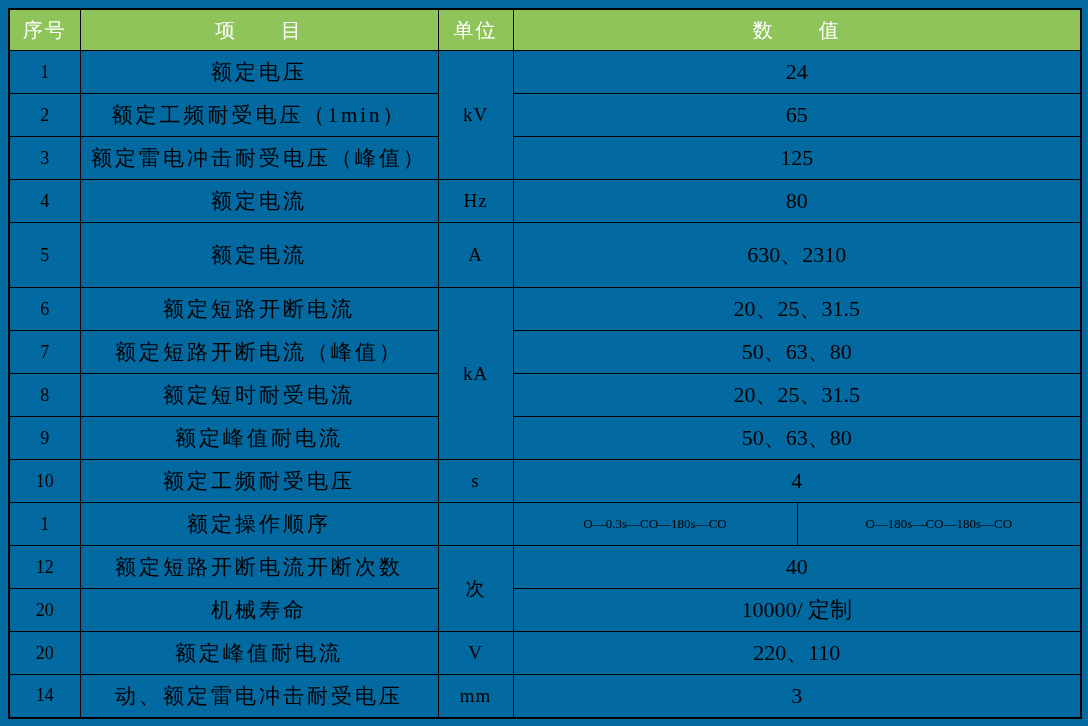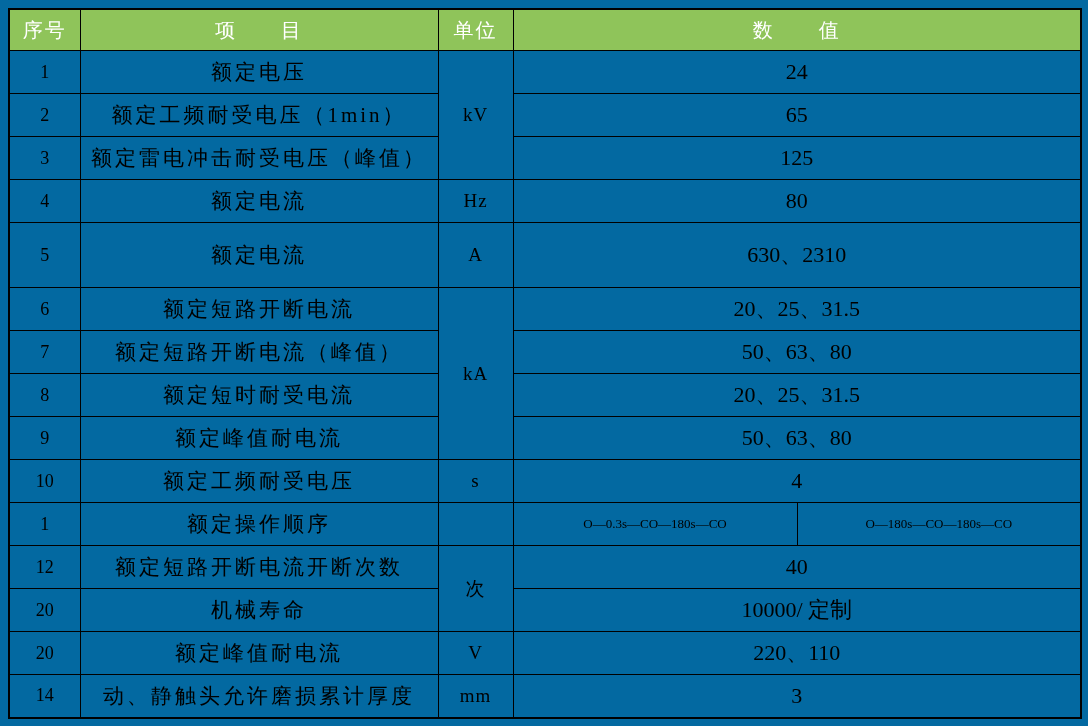--- a/index.html
+++ b/index.html
@@ -135,19 +135,19 @@
         <td class="value-cell" colspan="2">10000/ 定制</td>
       </tr>
       <tr class="h-std">
         <td class="no-cell">20</td>
         <td class="item-cell">额定峰值耐电流</td>
         <td class="unit-cell">V</td>
         <td class="value-cell" colspan="2">220、110</td>
       </tr>
       <tr class="h-std">
         <td class="no-cell">14</td>
-        <td class="item-cell">动、静触头允许磨损累计厚度</td>
+        <td class="item-cell">动、额定雷电冲击耐受电压</td>
         <td class="unit-cell">mm</td>
         <td class="value-cell" colspan="2">3</td>
       </tr>
     </tbody>
   </table>
 </div>
 
 </body></html>

